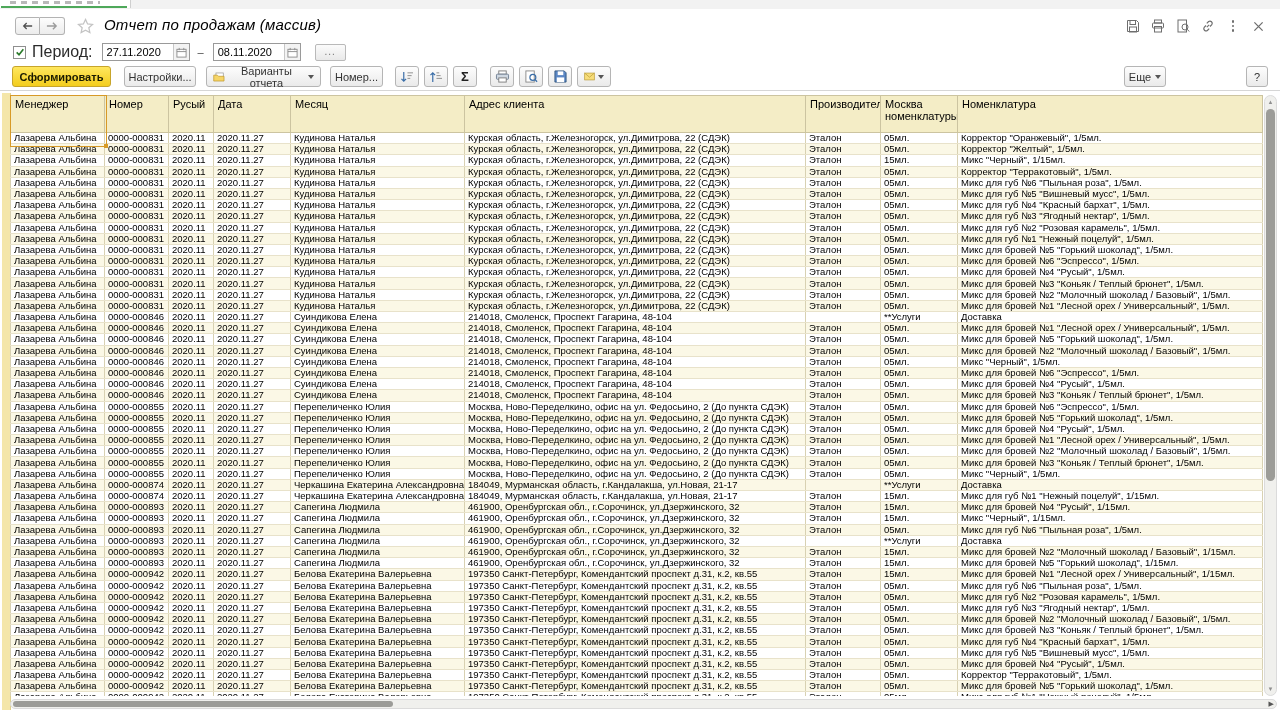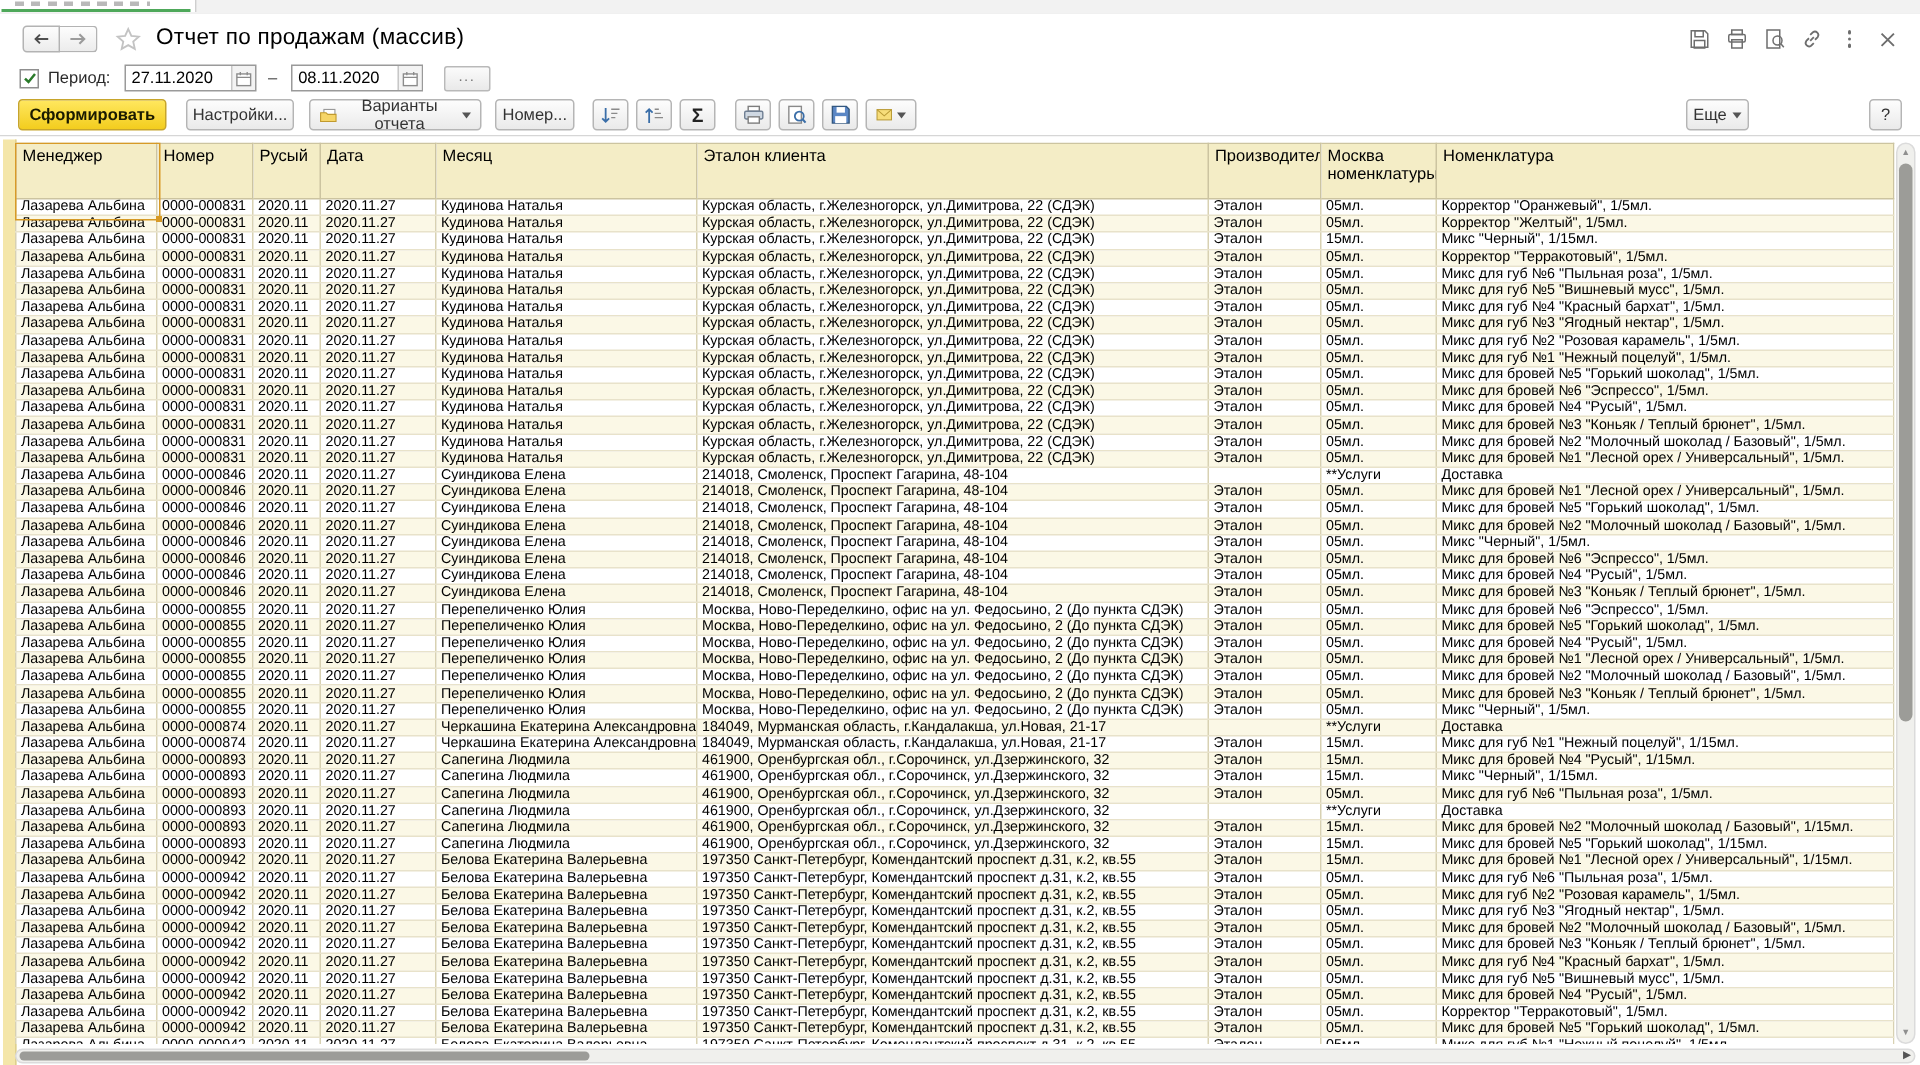--- a/index.html
+++ b/index.html
@@ -7,38 +7,38 @@
        font-family:"Liberation Sans",sans-serif;position:relative;color:#000;}
 
   
   .tabs-bar{position:absolute;top:0;left:0;right:0;height:9px;background:#f2f2f2;border-bottom:1px solid #cfcfcf;}
   .tab{position:absolute;left:0;top:0;width:130px;height:8px;background:#fff;border-right:1px solid #cfcfcf;}
   .tab .tab-underline{position:absolute;left:1px;right:3px;bottom:0;height:2px;background:#4ea85a;}
   .tab .tab-textcut{position:absolute;left:10px;top:1px;width:90px;height:3px;
       background:repeating-linear-gradient(90deg,#b9b9b9 0 6px,transparent 6px 11px);}
 
   
-  .title-row{position:absolute;top:9px;left:0;right:0;height:31px;background:#fff;}
+  .title-row{position:absolute;top:9px;left:0;right:0;height:31px;background:#fff;font-style:italic;}
   .nav-group{position:absolute;left:15px;top:8px;display:flex;}
   .navbtn{width:25px;height:18px;border:1px solid #b3b3b3;background:linear-gradient(#fdfdfd,#ececec);
       display:flex;align-items:center;justify-content:center;box-sizing:border-box;}
   .navbtn.back{border-radius:3px 0 0 3px;}
   .navbtn.fwd{border-radius:0 3px 3px 0;border-left:none;}
   .star{position:absolute;left:76px;top:8px;width:19px;height:19px;}
   .page-title{position:absolute;left:104px;top:7px;font-size:15px;font-weight:400;margin:0;letter-spacing:.2px;}
   .win-icons{position:absolute;right:14px;top:9px;display:flex;gap:9px;align-items:center;}
   .win-icons .wbtn{width:16px;height:16px;display:flex;align-items:center;justify-content:center;background:none;border:none;padding:0;cursor:default;}
   .kebab{display:flex;flex-direction:column;gap:2px;align-items:center;}
   .kebab i{width:2.5px;height:2.5px;border-radius:50%;background:#6e6e6e;display:block;}
 
   
   .period-row{position:absolute;top:40px;left:0;right:0;height:24px;display:flex;align-items:center;}
   .chk{width:13px;height:13px;border:1px solid #8f8f8f;background:#fff;margin-left:13px;
        display:flex;align-items:center;justify-content:center;box-sizing:border-box;}
-  .period-label{font-size:11px;color:#2b2b2b;margin-left:6px;}
+  .period-label{font-size:16px;color:#2b2b2b;margin-left:6px;}
   .date-field{display:flex;align-items:center;height:18px;border:1px solid #9a9a9a;margin-left:9px;background:#fff;box-sizing:border-box;}
   .date-field .val{font-size:11px;padding:0 4px;width:62px;}
   .cal-btn{width:16px;height:16px;border:none;border-left:1px solid #c7c7c7;background:#f3f3f3;
        display:flex;align-items:center;justify-content:center;padding:0;}
   .range-dash{font-size:11px;color:#444;margin-left:8px;}
   .dots-btn{margin-left:14px;width:31px;height:17px;border:1px solid #b9b9b9;border-radius:2px;
        background:linear-gradient(#fbfbfb,#e9e9e9);color:#777;font-size:10px;line-height:8px;letter-spacing:1px;}
 
   
   .toolbar-row{position:absolute;top:64px;left:0;right:0;height:26px;}
@@ -269,21 +269,21 @@
           <col style="width: 77px;">
           <col style="width: 305px;">
         </colgroup>
       <thead>
           <tr>
             <th>Менеджер</th>
             <th>Номер</th>
             <th>Русый</th>
             <th>Дата</th>
             <th>Месяц</th>
-            <th>Эталон клиента</th>
+            <th>Адрес клиента</th>
             <th>Производитель</th>
             <th>Москва номенклатуры</th>
             <th>Номенклатура</th>
           </tr>
         </thead>
       <tbody>
           <tr>
             <td>Лазарева Альбина</td>
             <td>0000-000831</td>
             <td>2020.11</td>

